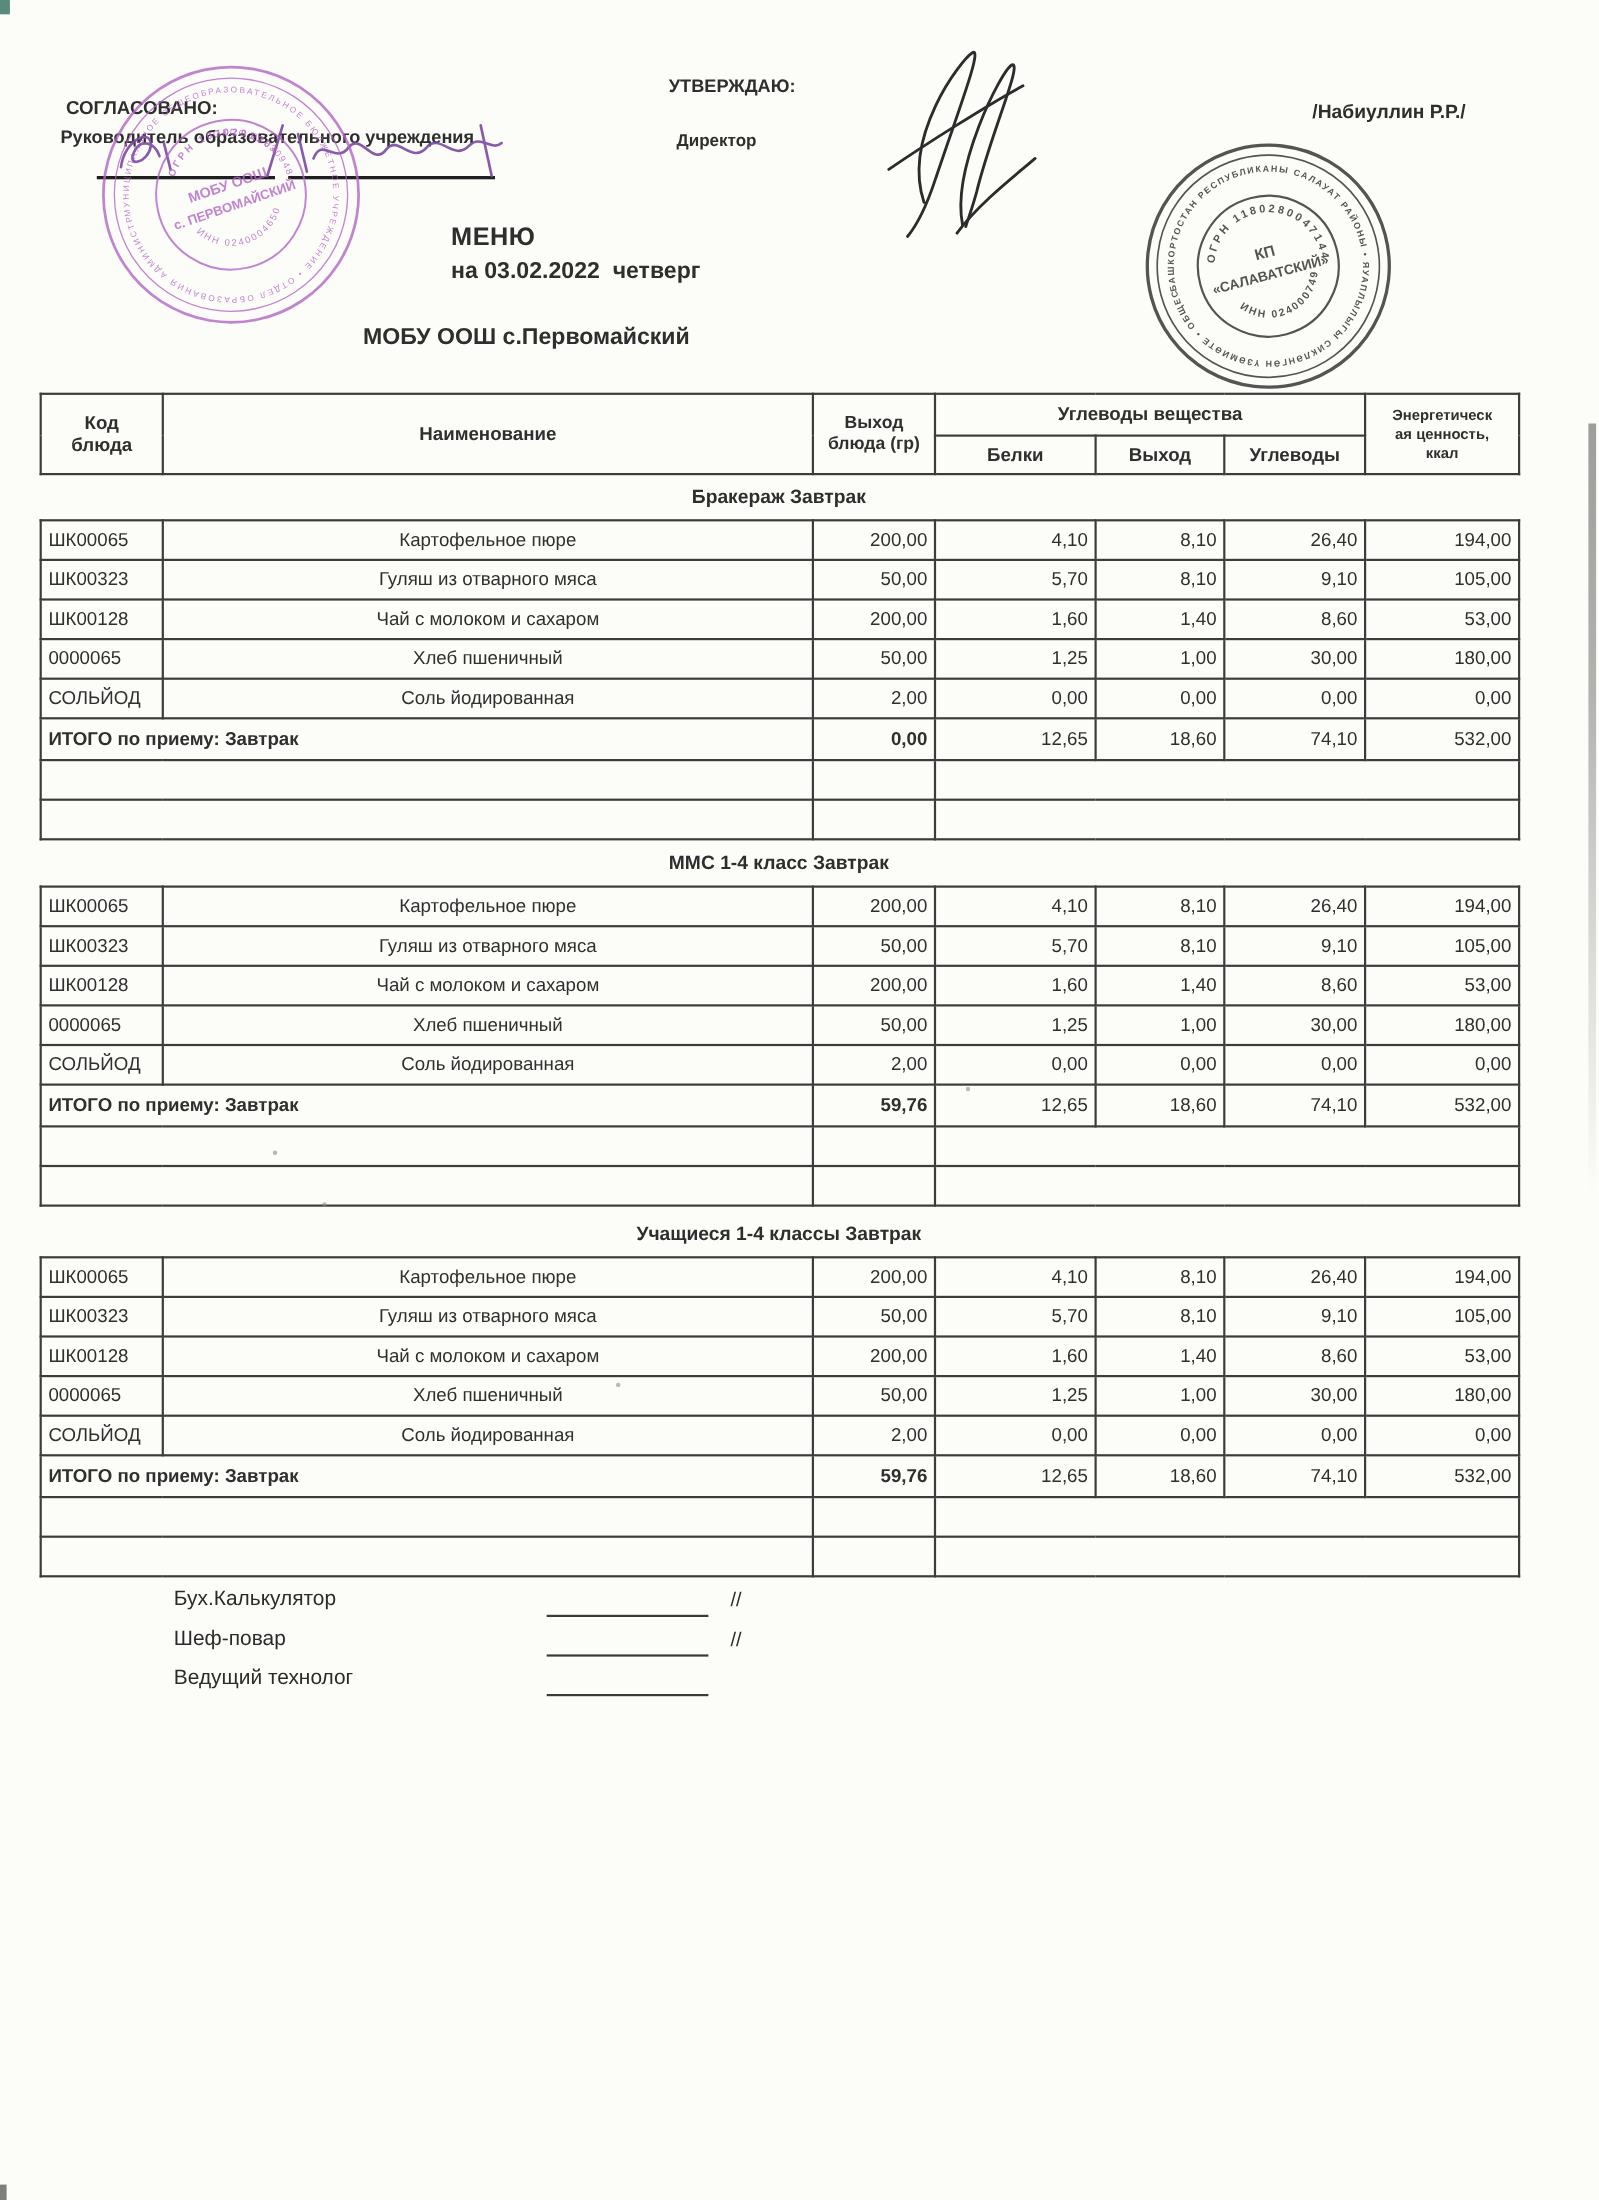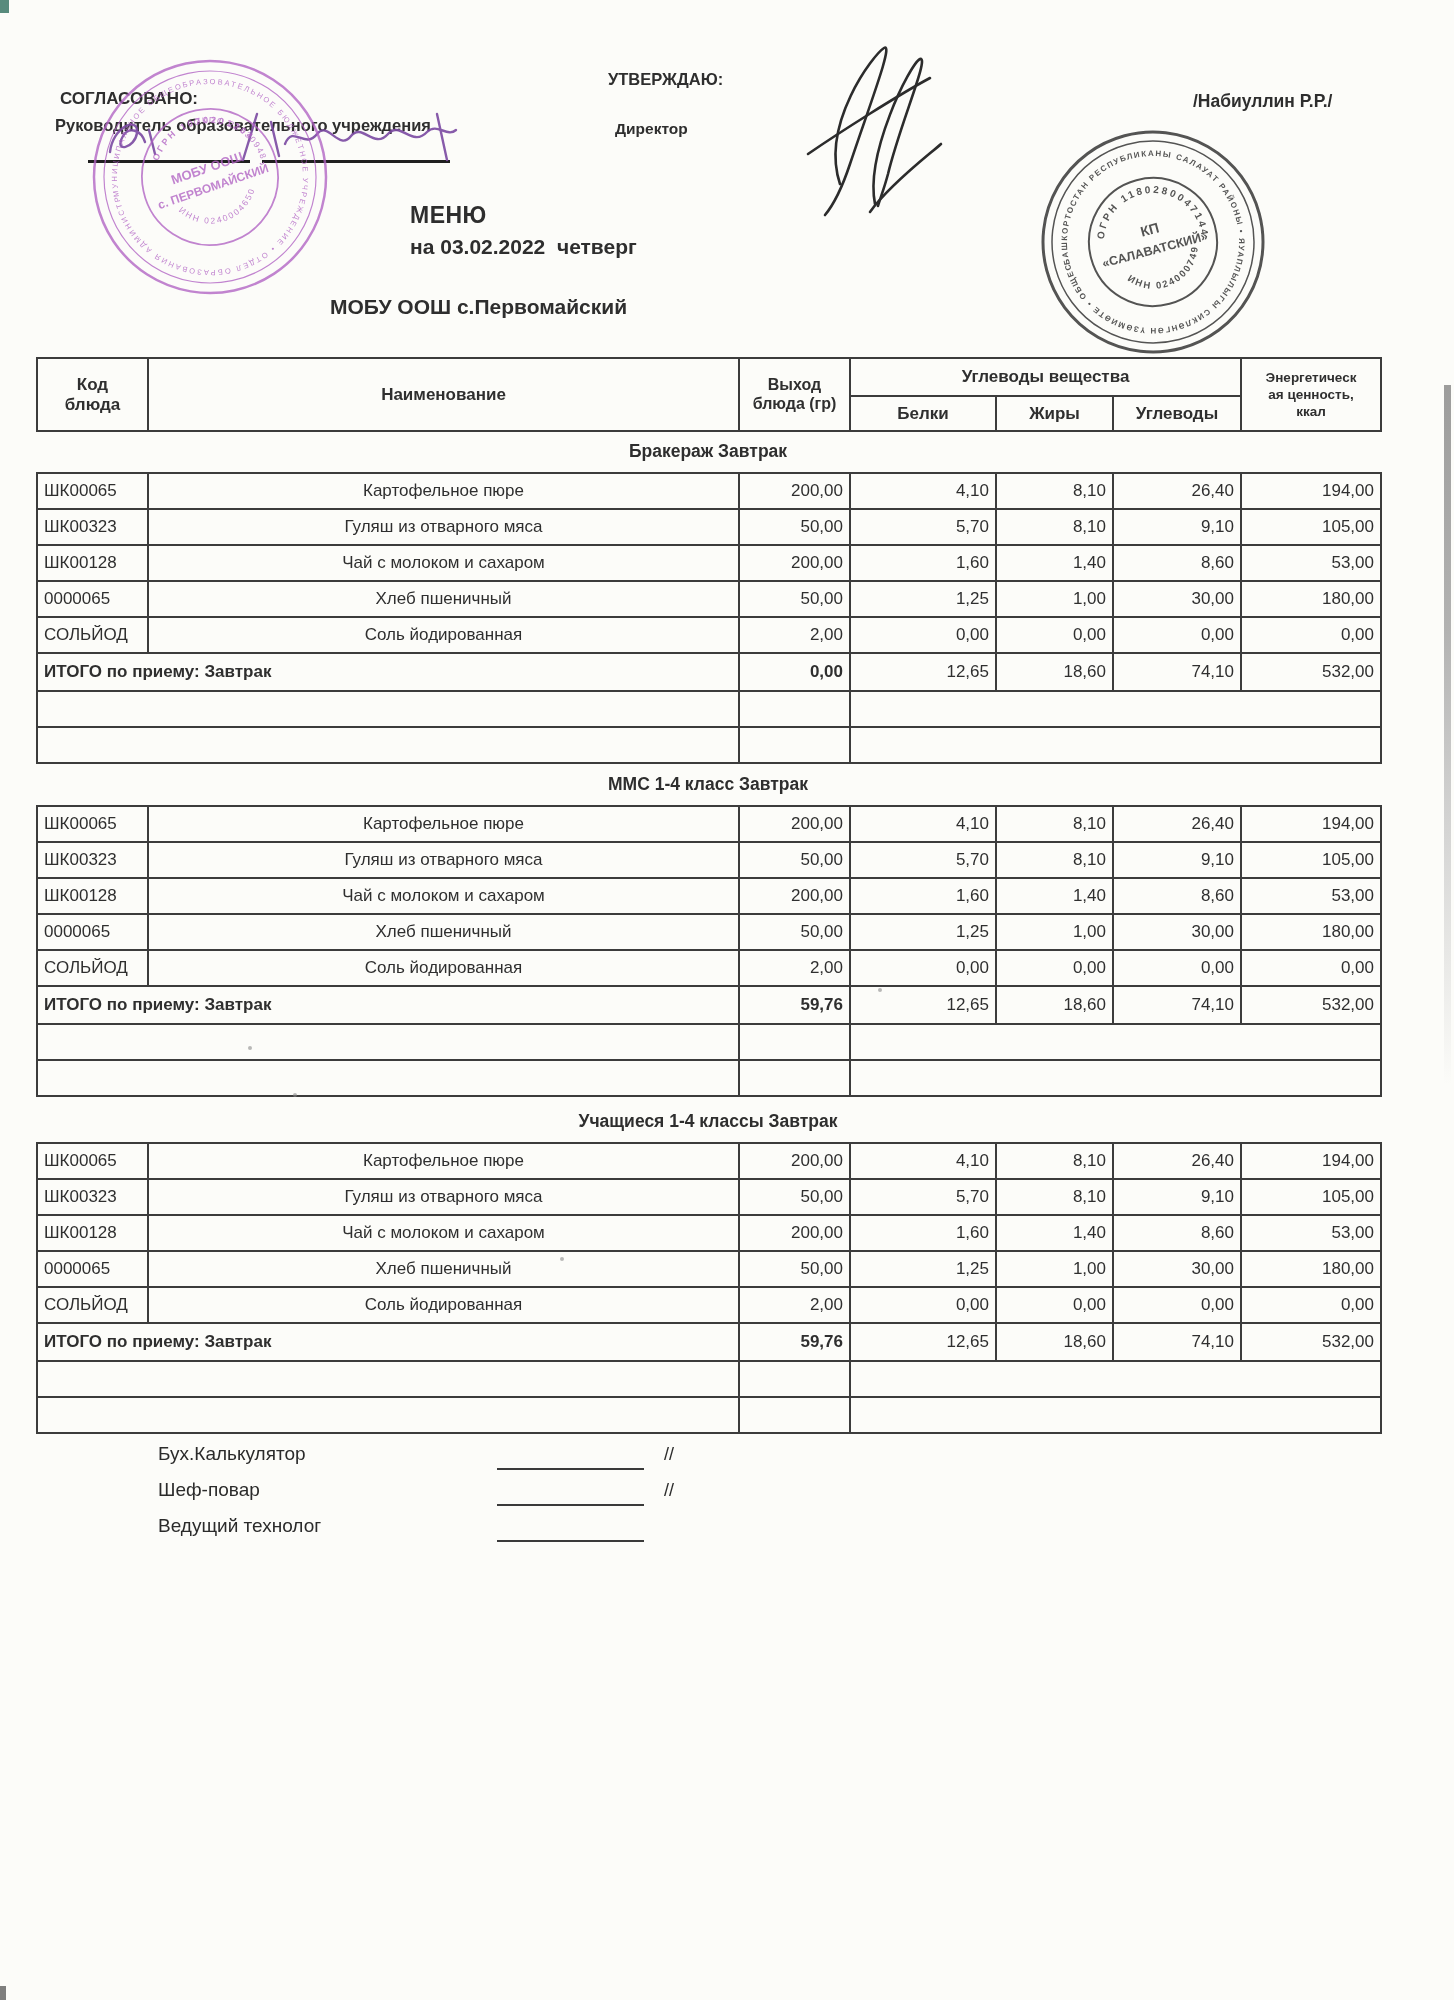--- a/index.html
+++ b/index.html
@@ -168,21 +168,21 @@
         <td class="hd" rowspan="2" style="font-size:16px;border-radius:10px;">Выход блюда (гр)</td>
         <td class="hd" colspan="3">Углеводы вещества</td>
         <td class="hd energy-cell" rowspan="2">
           <span>Энергетическ</span>
           <span>ая ценность,</span>
           <span>ккал</span>
         </td>
       </tr>
       <tr style="height:35px;">
         <td class="hd">Белки</td>
-        <td class="hd">Жиры</td>
+        <td class="hd">Выход</td>
         <td class="hd">Углеводы</td>
       </tr>
     </tbody>
   </table>
 
   <div class="abs section-title b" style="top:441px;">Бракераж Завтрак</div>
   <table class="menu" style="top:472px;">
     <colgroup>
         <col style="width:111px">
         <col style="width:591px">

